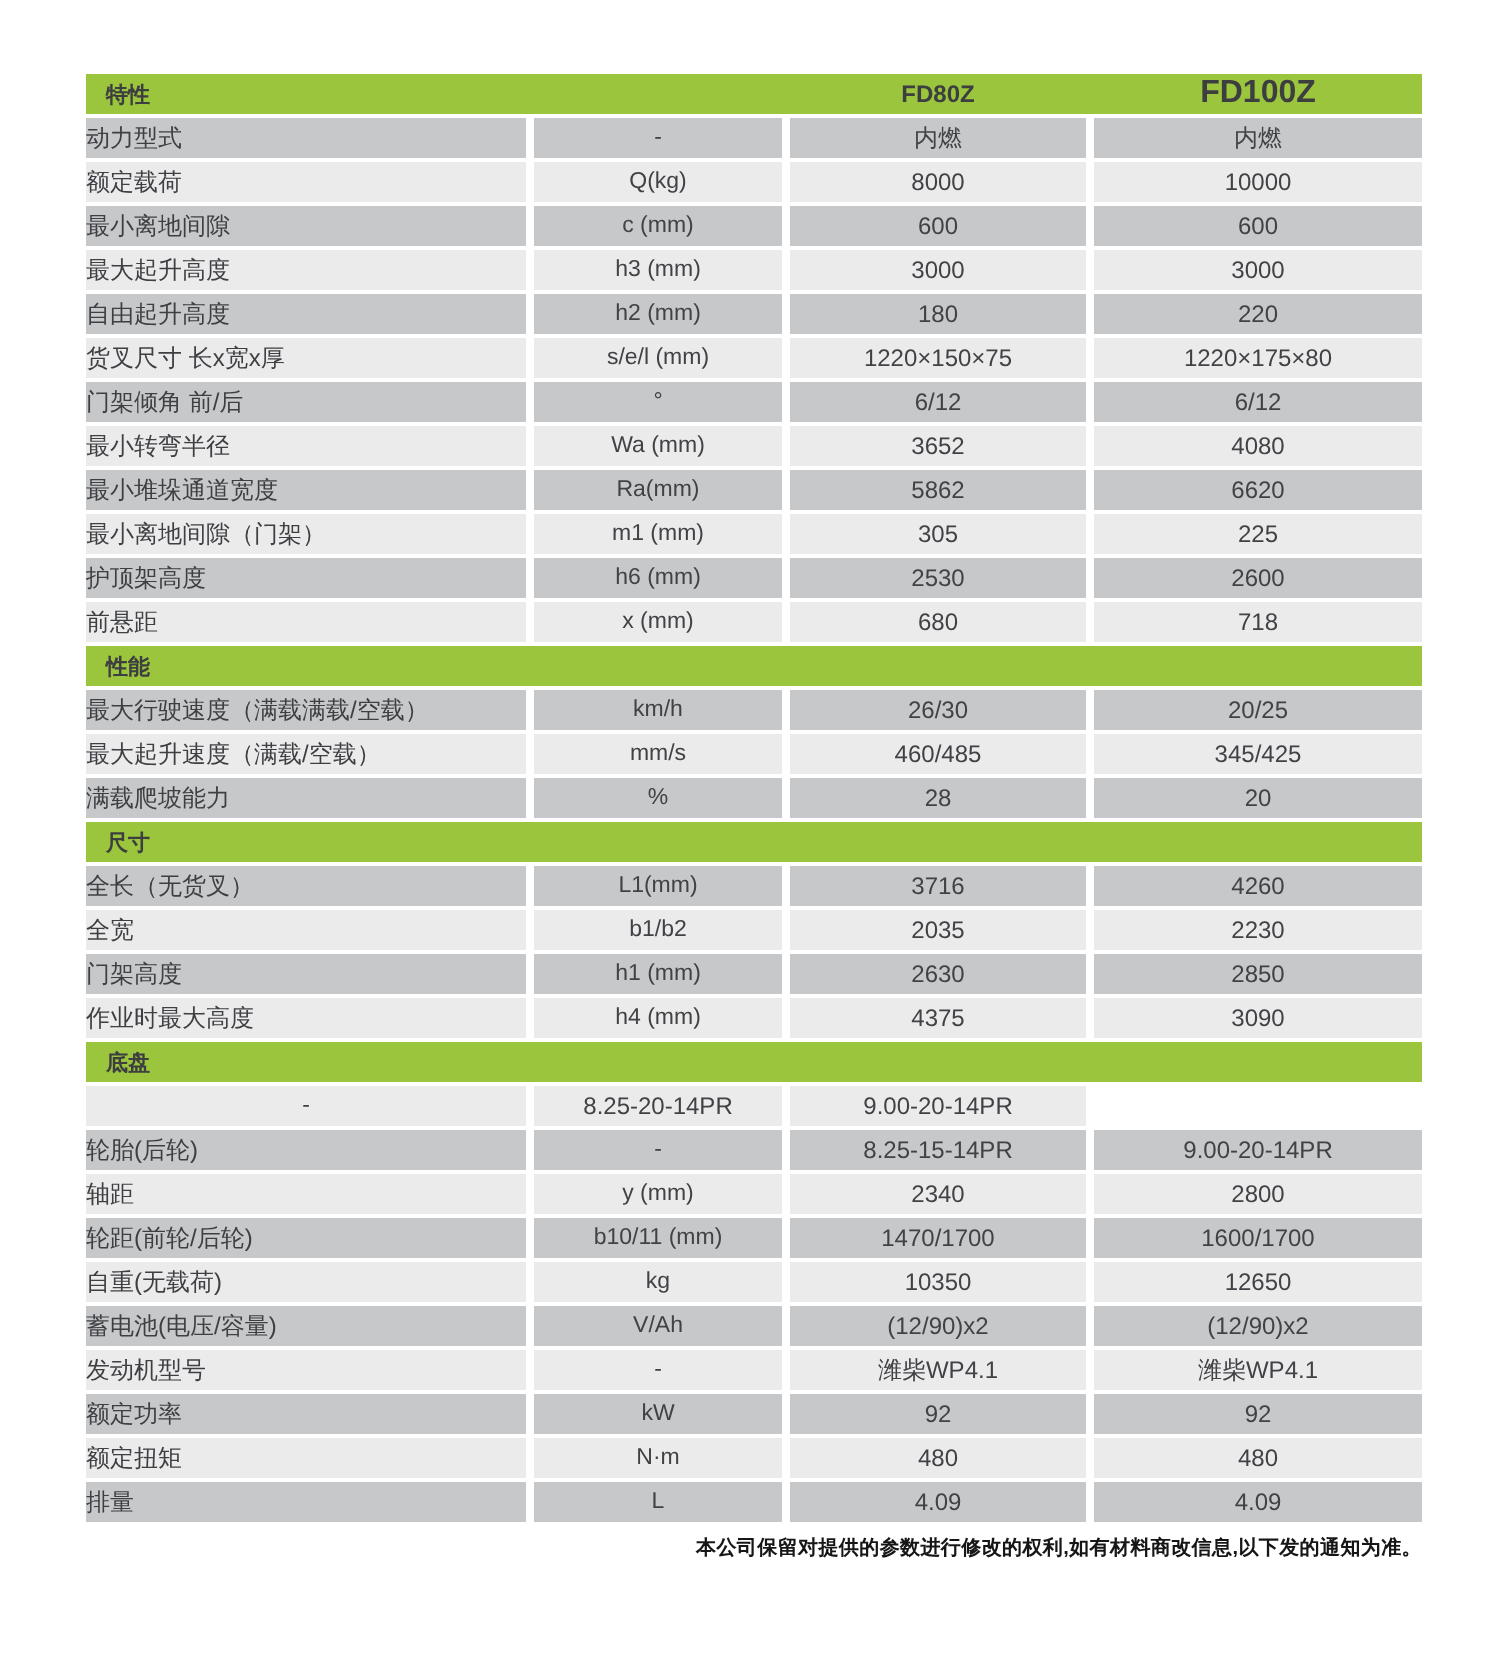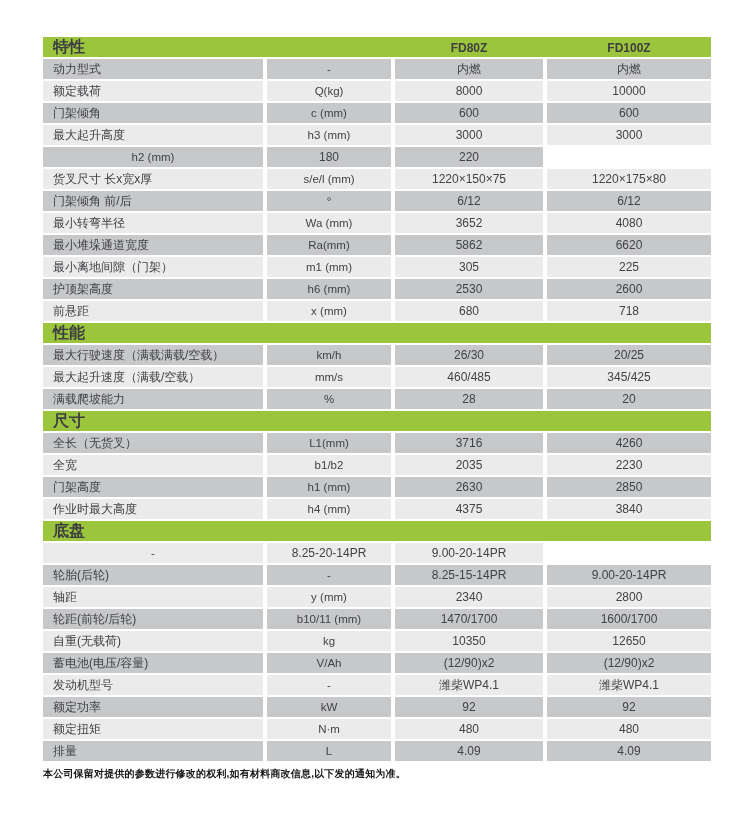--- a/index.html
+++ b/index.html
@@ -8,35 +8,35 @@
     font-family:"Liberation Sans","DejaVu Sans",sans-serif;
     -webkit-font-smoothing:antialiased;
   }
   .sheet{position:absolute;left:43px;top:37px;width:668px;}
   .band{
     display:grid;grid-template-columns:220px 124px 148px 164px;column-gap:4px;
     height:20px;margin-bottom:2px;background:var(--green);
     align-items:center;
   }
   .band .b-label{
-    grid-column:1;padding-left:10px;font-size:16px;font-weight:bold;color:#3d3e40;
+    grid-column:1;padding-left:10px;font-size:11px;font-weight:bold;color:#3d3e40;
   }
   .band .b-col1{grid-column:3;text-align:center;font-size:12px;font-weight:bold;color:#3d3e40;}
-  .band .b-col2{grid-column:4;text-align:center;font-size:12px;font-weight:bold;color:#3d3e40;}
+  .band .b-col2{grid-column:4;text-align:center;font-size:16px;font-weight:bold;color:#3d3e40;}
   .row{
     display:grid;grid-template-columns:220px 124px 148px 164px;column-gap:4px;
     height:20px;margin-bottom:2px;background:#ffffff;
   }
   .cell{display:flex;align-items:center;justify-content:center;font-size:12px;color:#414245;overflow:hidden;white-space:nowrap;}
-  .cell.c-label{justify-content:flex-start;padding-left:10px;color:#3e3f42;}
+  .cell.c-label{justify-content:flex-start;color:#3e3f42;}
   .cell.c-unit{font-size:11.5px;}
   .row.dark .cell{background:#c7c8ca;}
   .row.light .cell{background:#ebebec;}
   .footer{
-    width:668px;margin-top:6px;text-align:left;
+    width:668px;margin-top:6px;text-align:right;
     font-size:10px;font-weight:bold;color:#161616;letter-spacing:0.2px;
   }
 </style>
 </head>
 <body style="--green: #9bc53d;">
 
 <div class="sheet">
   <div class="band">
     <span class="b-label">特性</span>
     <span class="b-col1">FD80Z</span>
@@ -49,32 +49,33 @@
         <div class="cell c-val">内燃</div>
         <div class="cell c-val">内燃</div>
       </div>
       <div class="row light">
         <div class="cell c-label">额定载荷</div>
         <div class="cell c-unit">Q(kg)</div>
         <div class="cell c-val">8000</div>
         <div class="cell c-val">10000</div>
       </div>
       <div class="row dark">
-        <div class="cell c-label">门架倾角</div>
+        <div class="cell c-label">最小离地间隙</div>
         <div class="cell c-unit">c (mm)</div>
         <div class="cell c-val">600</div>
         <div class="cell c-val">600</div>
       </div>
       <div class="row light">
         <div class="cell c-label">最大起升高度</div>
         <div class="cell c-unit">h3 (mm)</div>
         <div class="cell c-val">3000</div>
         <div class="cell c-val">3000</div>
       </div>
       <div class="row dark">
+        <div class="cell c-label">自由起升高度</div>
         <div class="cell c-unit">h2 (mm)</div>
         <div class="cell c-val">180</div>
         <div class="cell c-val">220</div>
       </div>
       <div class="row light">
         <div class="cell c-label">货叉尺寸 长x宽x厚</div>
         <div class="cell c-unit">s/e/l (mm)</div>
         <div class="cell c-val">1220×150×75</div>
         <div class="cell c-val">1220×175×80</div>
       </div>
@@ -153,21 +154,21 @@
       <div class="row dark">
         <div class="cell c-label">门架高度</div>
         <div class="cell c-unit">h1 (mm)</div>
         <div class="cell c-val">2630</div>
         <div class="cell c-val">2850</div>
       </div>
       <div class="row light">
         <div class="cell c-label">作业时最大高度</div>
         <div class="cell c-unit">h4 (mm)</div>
         <div class="cell c-val">4375</div>
-        <div class="cell c-val">3840</div>
+        <div class="cell c-val">3090</div>
       </div>
       <div class="band">
         <span class="b-label">底盘</span>
       </div>
       <div class="row light">
         <div class="cell c-unit">-</div>
         <div class="cell c-val">8.25-20-14PR</div>
         <div class="cell c-val">9.00-20-14PR</div>
       </div>
       <div class="row dark">

